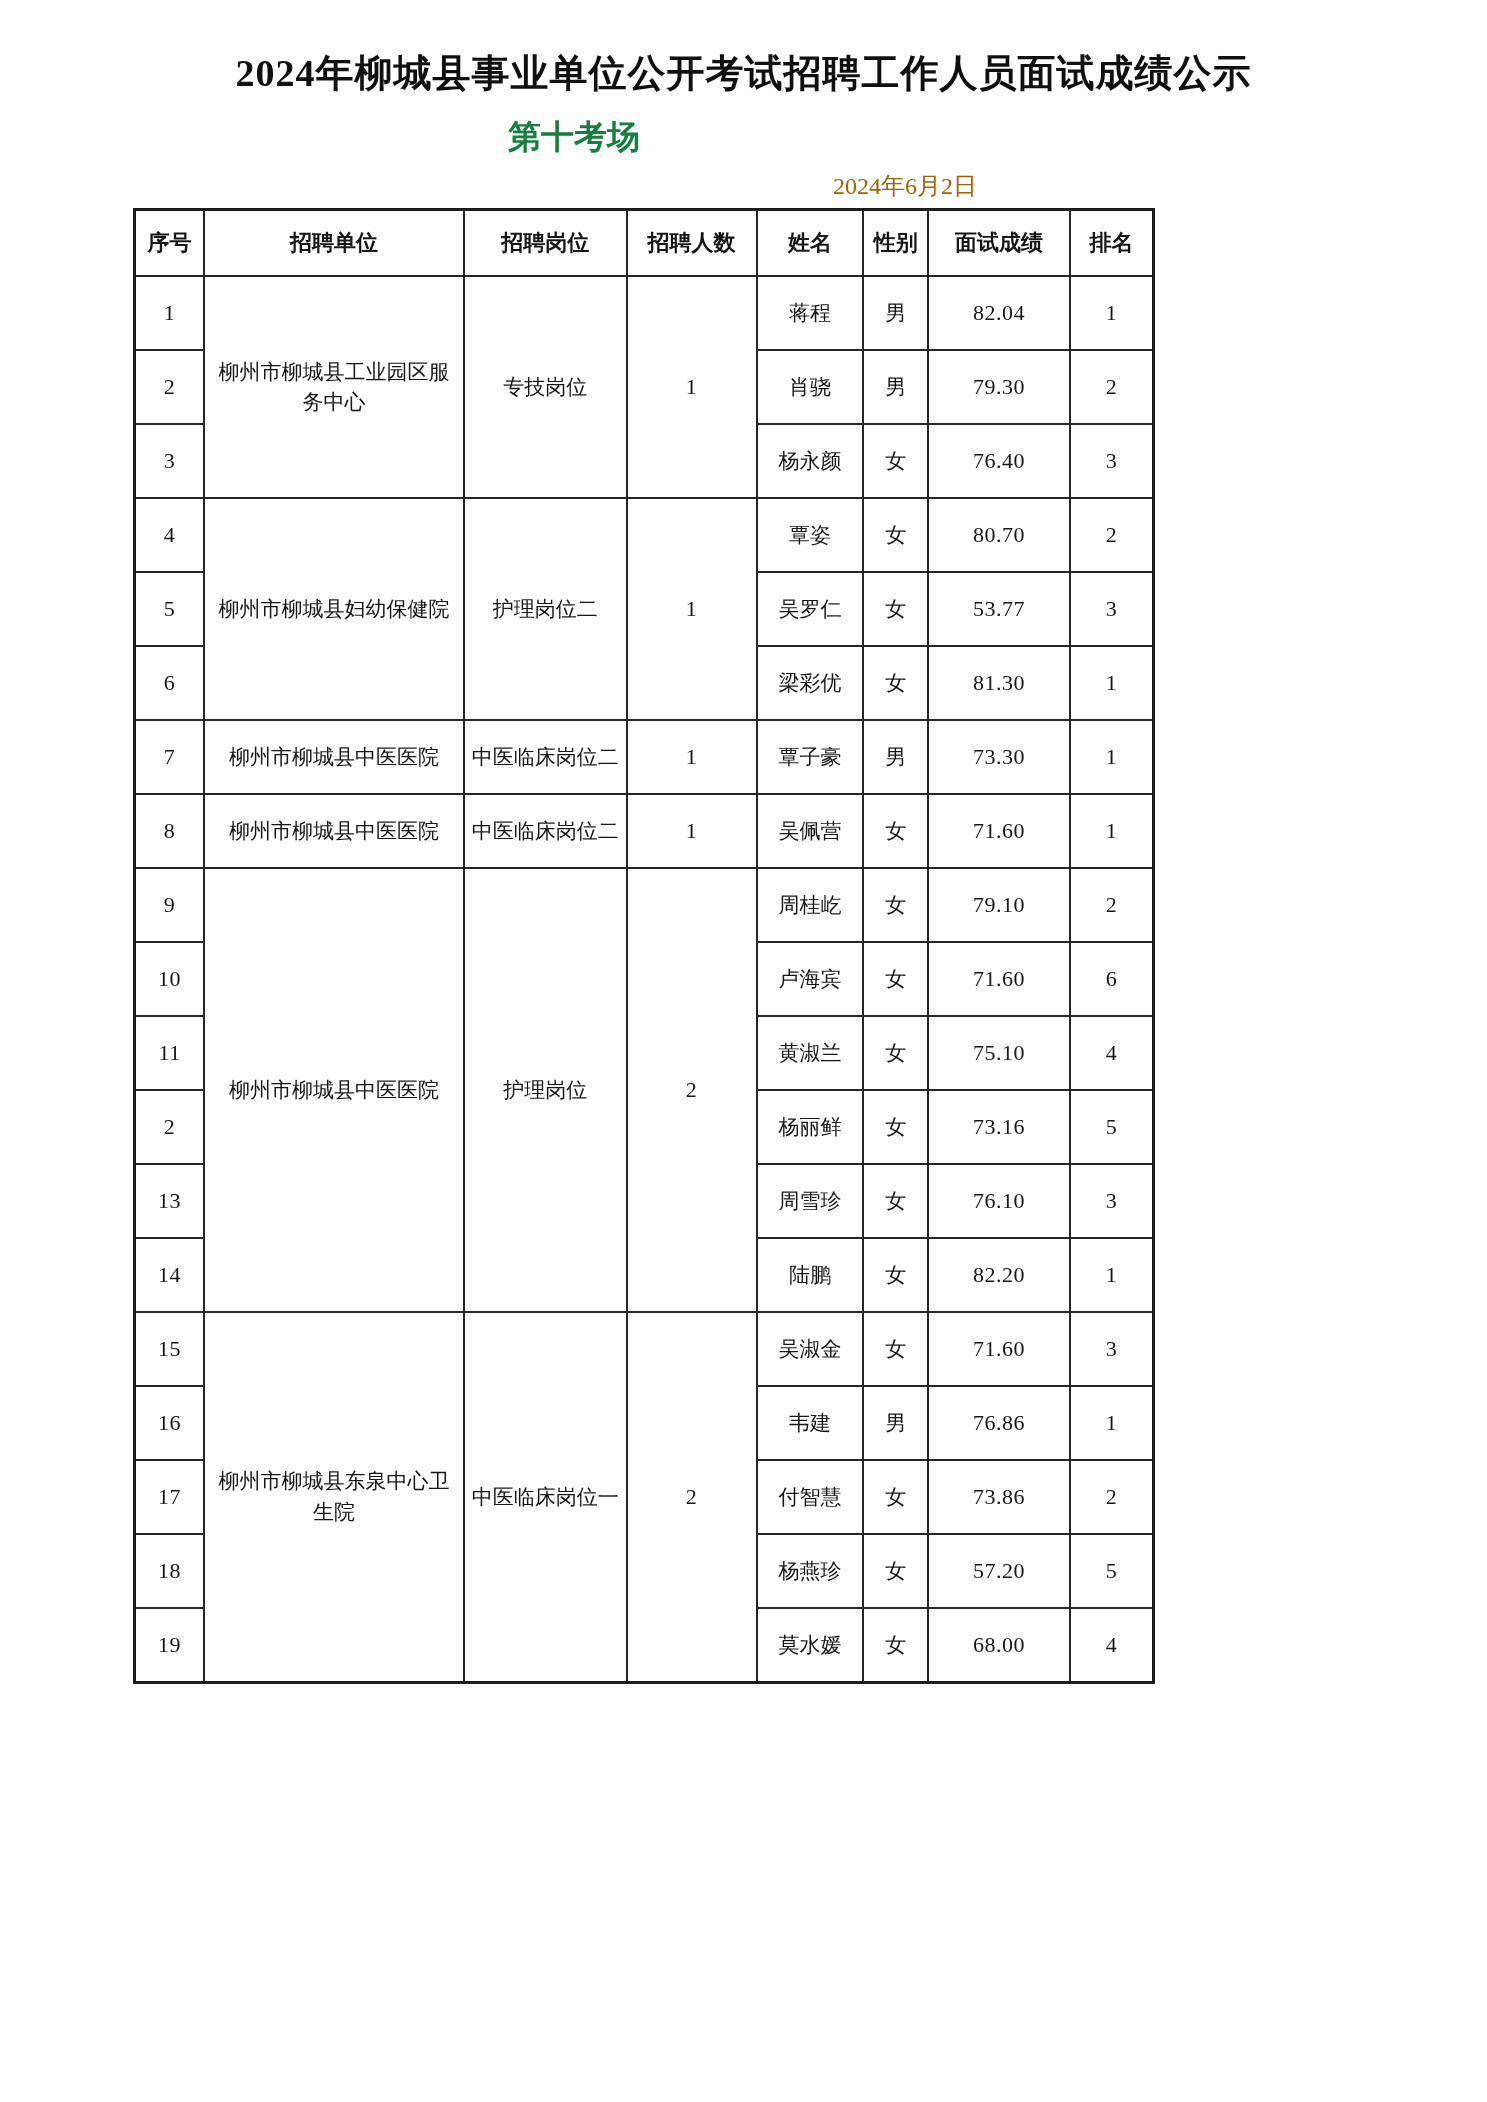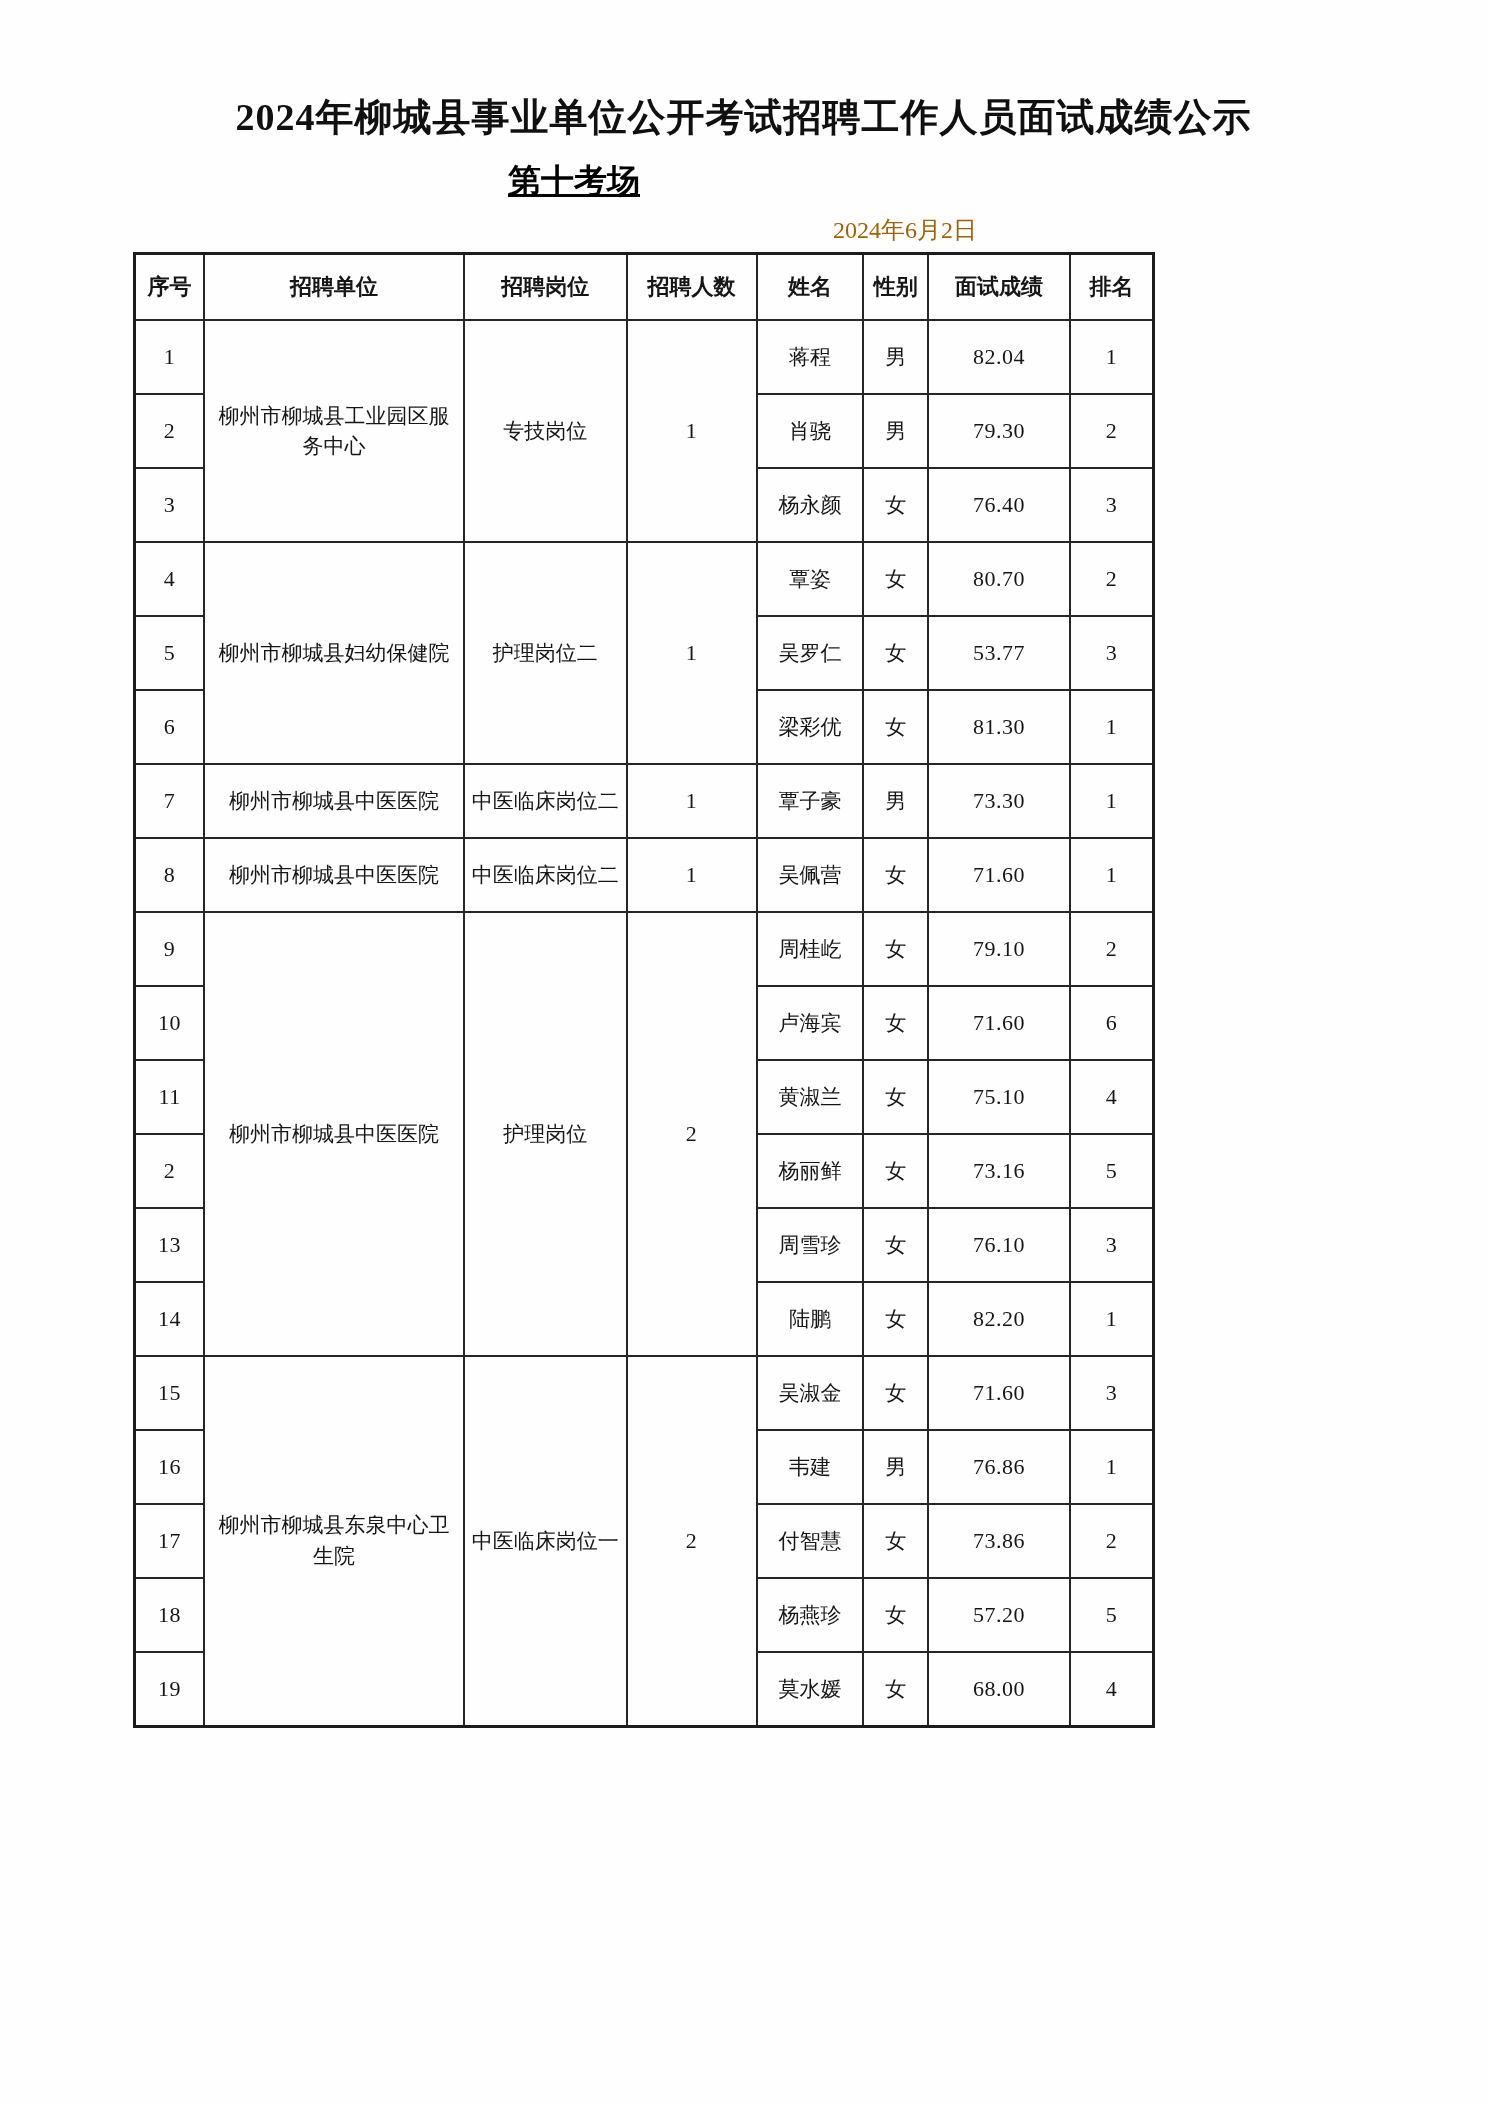--- a/index.html
+++ b/index.html
@@ -9,38 +9,37 @@
     font-family:"Liberation Serif", serif;
     color:#141414;
     position:relative;
     -webkit-font-smoothing:antialiased;
   }
   .page{
     position:absolute;inset:0;
     background:#fefefe;
   }
   .doc-title{
-    margin:92px 30px 0 30px;
+    margin:48px 30px 0 30px;
     text-align:center;
     font-size:38px;
     font-weight:bold;
     letter-spacing:1px;
     color:#101010;
   }
   .content{
     width:882px;
     margin-left:133px;
   }
   .doc-subtitle{
     margin:16px 0 0 0;
     text-align:center;
     font-size:33px;
     font-weight:bold;
-    color:#000000;
-    text-decoration:underline;
+    color:#15803d;
   }
   .date-line{
     margin-top:10px;
     margin-bottom:6px;
     text-align:right;
     padding-right:38px;
     font-size:24px;
     color:#a16207;
   }
   table.score-table{

